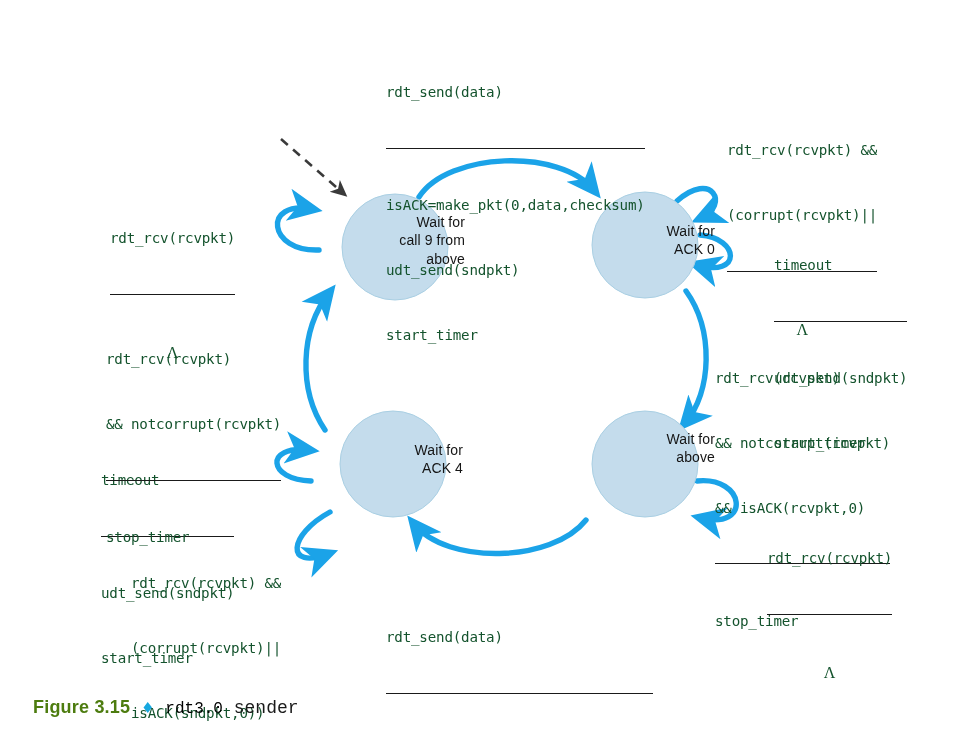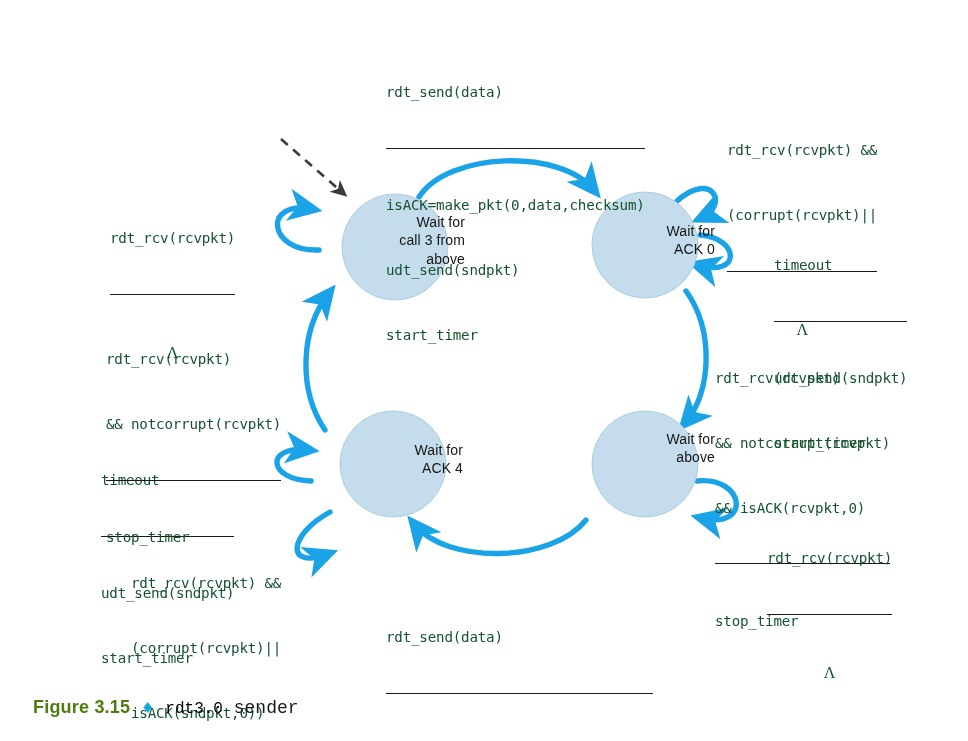--- a/index.html
+++ b/index.html
@@ -138,21 +138,21 @@
     <g>
       <circle cx="395" cy="247" r="53" fill="#c4dcec" stroke="#a9cfe3" stroke-width="1"></circle>
       <circle cx="645" cy="245" r="53" fill="#c4dcec" stroke="#a9cfe3" stroke-width="1"></circle>
       <circle cx="645" cy="464" r="53" fill="#c4dcec" stroke="#a9cfe3" stroke-width="1"></circle>
       <circle cx="393" cy="464" r="53" fill="#c4dcec" stroke="#a9cfe3" stroke-width="1"></circle>
     </g>
   </svg>
 
   <div class="state-label" style="left:325px; top:213px; width:140px;">
     <div>Wait for</div>
-    <div>call 3 from</div>
+    <div>call 9 from</div>
     <div>above</div>
   </div>
 
   <div class="state-label" style="left:575px; top:222px; width:140px;">
     <div>Wait for</div>
     <div>ACK 0</div>
   </div>
 
   <div class="state-label" style="left:575px; top:430px; width:140px;">
     <div>Wait for</div>

